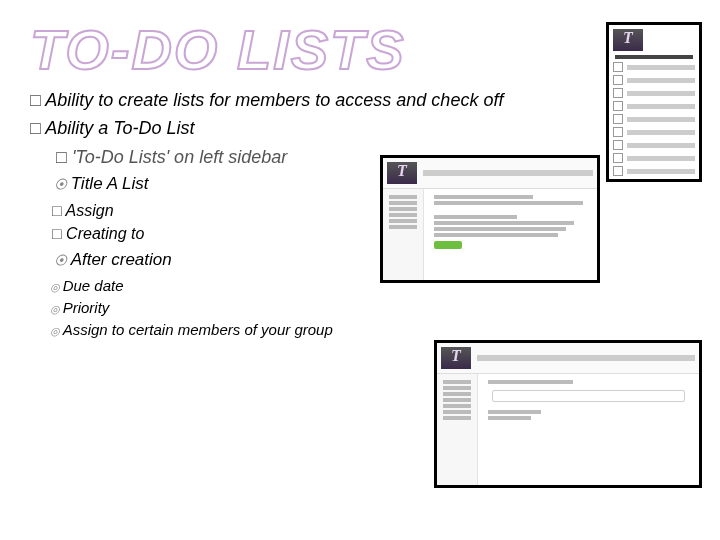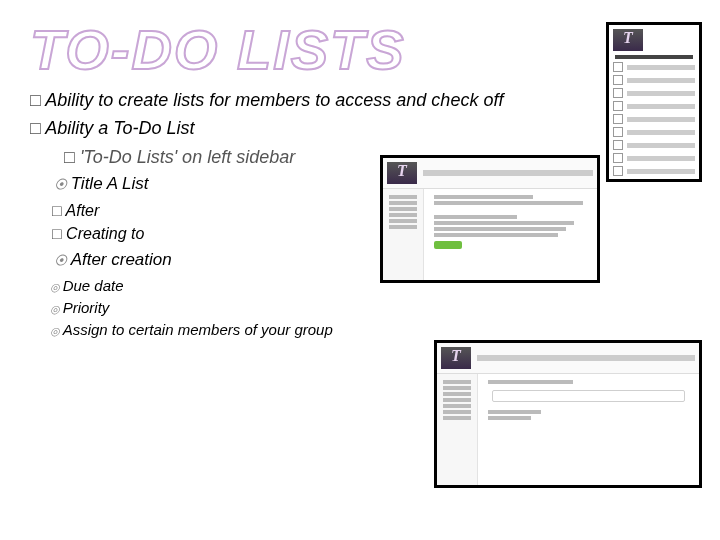--- a/index.html
+++ b/index.html
@@ -31,21 +31,21 @@
     margin: 0 0 10px 0;
     line-height: 1;
   }
   .body {
     font-size: 18px;
     line-height: 1.35;
   }
   ul { list-style: none; margin: 0; padding: 0; }
   .lv1 > li { margin: 4px 0 4px 0; padding-left: 22px; text-indent: -22px; }
   .lv1 > li::before { content: "□ "; color:#555; }
-  .lv2 { margin-left: 34px; }
+  .lv2 { margin-left: 26px; }
   .lv2 > li { margin: 4px 0; padding-left: 22px; text-indent: -22px; color:#555; }
   .lv2 > li::before { content: "□ "; }
   .lv3 { margin-left: 24px; }
   .lv3 > li { margin: 4px 0; padding-left: 18px; text-indent: -18px; font-size: 17px; }
   .lv3 > li::before { content: "⦿ "; font-size: 13px; color:#888; }
   .lv4 { margin-left: 22px; }
   .lv4 > li { margin: 2px 0; padding-left: 22px; text-indent: -22px; font-size:16px; }
   .lv4 > li::before { content: "□ "; color:#555; }
   .lv5 { margin-left: 20px; }
   .lv5 > li { margin: 2px 0; padding-left: 18px; text-indent: -18px; font-size: 15px; }
@@ -104,21 +104,21 @@
       <li style="max-width:480px;">Ability to create lists for members to access and check off</li>
       <li>Ability a To-Do List</li>
     </ul>
     <ul class="lv2">
       <li>'To-Do Lists' on left sidebar</li>
     </ul>
     <ul class="lv3">
       <li>Title A List</li>
     </ul>
     <ul class="lv4">
-      <li>After</li>
+      <li>Assign</li>
       <li>Creating to</li>
     </ul>
     <ul class="lv3">
       <li>After creation</li>
     </ul>
     <ul class="lv5">
       <li>Due date</li>
       <li>Priority</li>
       <li>Assign to certain members of your group</li>
     </ul>

